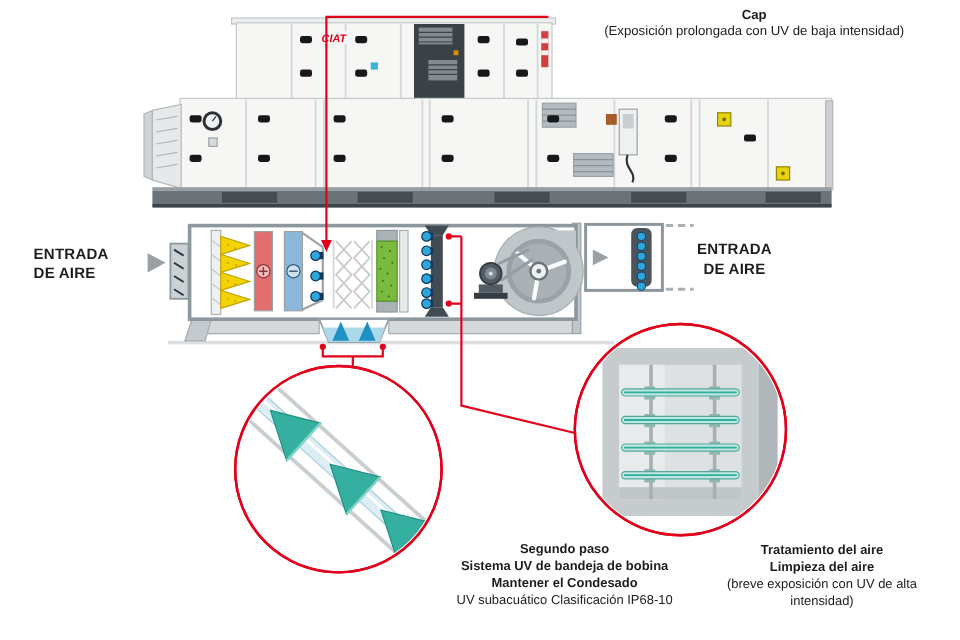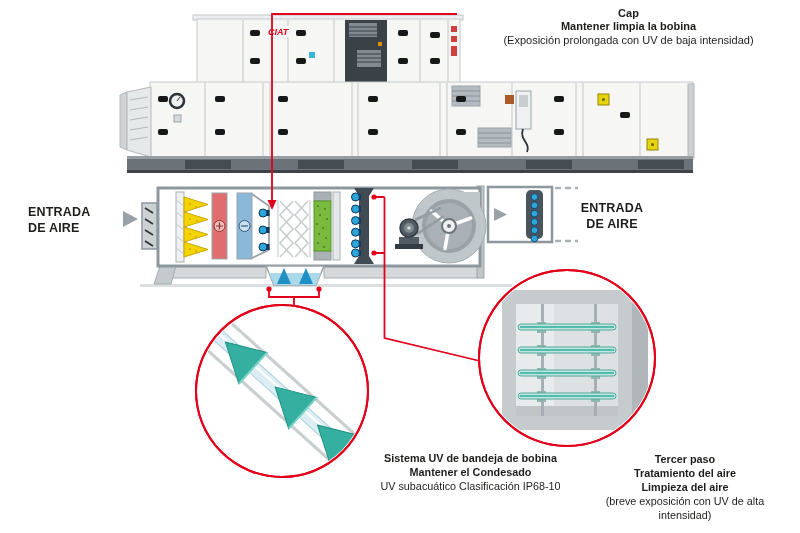--- a/index.html
+++ b/index.html
@@ -362,40 +362,39 @@
     <circle cx="374" cy="253" r="2.6" fill="#e2001a" stroke="none"></circle>
     <path d="M374,197 H384.5 M374,253 H384.5 M384.5,197 V338 L480,361"></path>
     <circle cx="269" cy="289" r="2.6" fill="#e2001a" stroke="none"></circle>
     <circle cx="319" cy="289" r="2.6" fill="#e2001a" stroke="none"></circle>
     <path d="M269,289 V297 H319 V289 M294,297 V306"></path>
   </g>
 </svg>
 
 <div class="lbl callout" style="left:461px;top:7px;width:335px;">
   <div class="b">Cap</div>
-  <div class="b">Mantener limpia la bobina</div>
   <div class="n">(Exposición prolongada con UV de baja intensidad)</div>
 </div>
 
 <div class="lbl flowlbl" style="left:28px;top:204px;width:94px;text-align:left;">
   <div>ENTRADA</div>
   <div>DE AIRE</div>
 </div>
 
 <div class="lbl flowlbl" style="left:562px;top:200px;width:100px;">
   <div>ENTRADA</div>
   <div>DE AIRE</div>
 </div>
 
 <div class="lbl steplbl" style="left:363px;top:451px;width:215px;">
+  <div class="b">Segundo paso</div>
   <div class="b">Sistema UV de bandeja de bobina</div>
   <div class="b">Mantener el Condesado</div>
   <div class="n">UV subacuático Clasificación IP68-10</div>
 </div>
 
 <div class="lbl steplbl" style="left:585px;top:452px;width:200px;">
-  <div class="b">Tercer paso</div>
   <div class="b">Tratamiento del aire</div>
   <div class="b">Limpieza del aire</div>
   <div class="n">(breve exposición con UV de alta intensidad)</div>
 </div>
 
 </div>
 
 </body></html>

